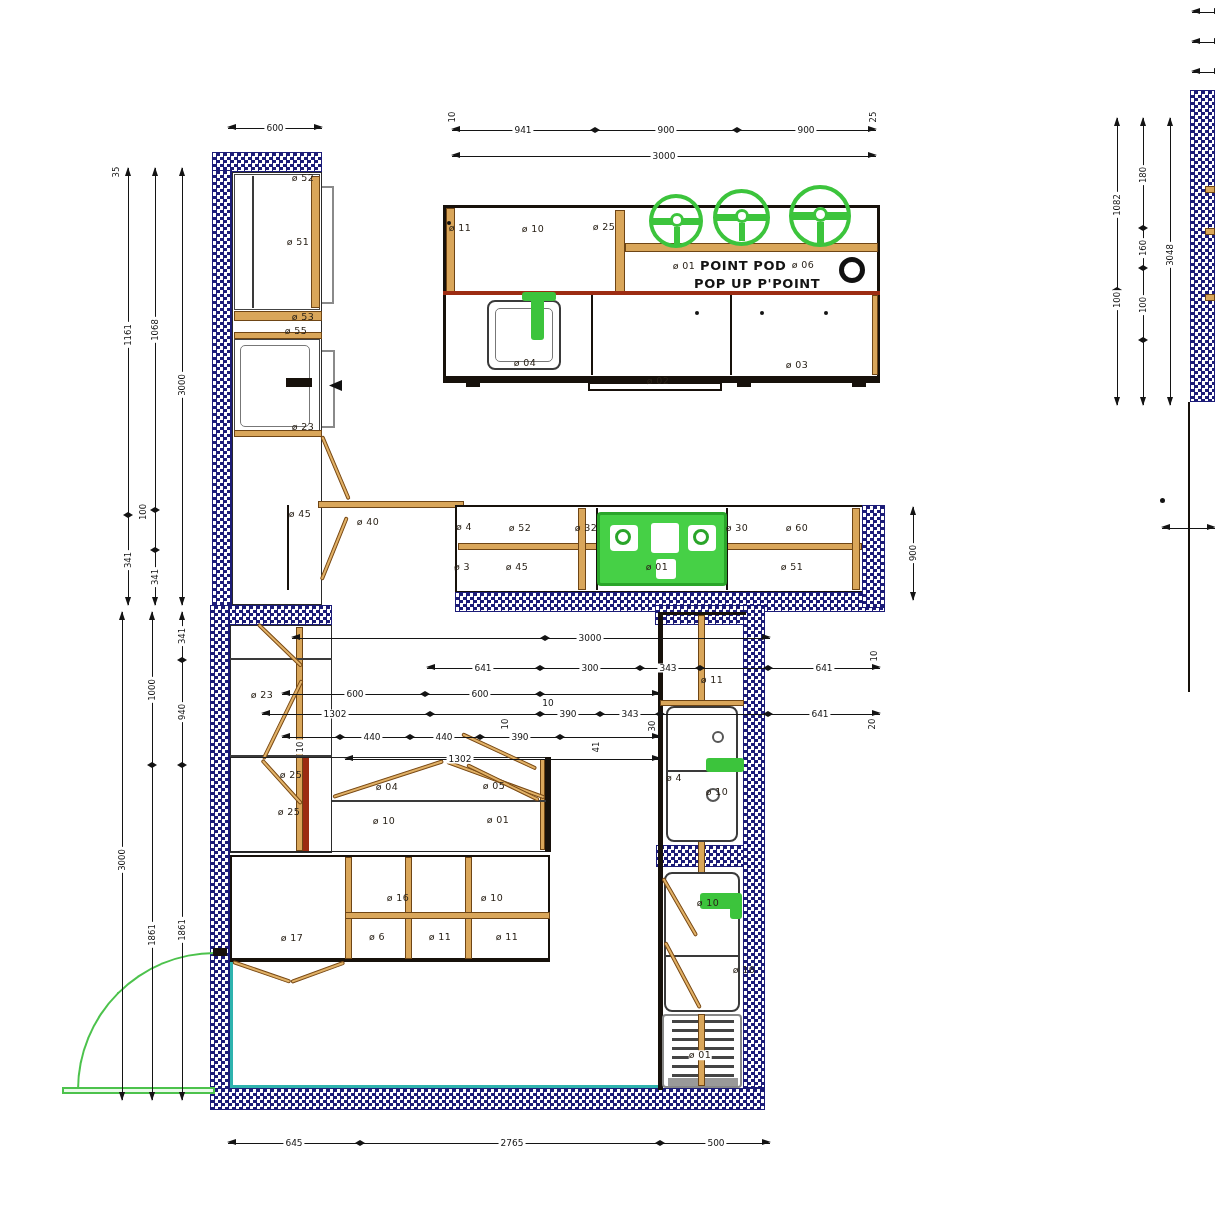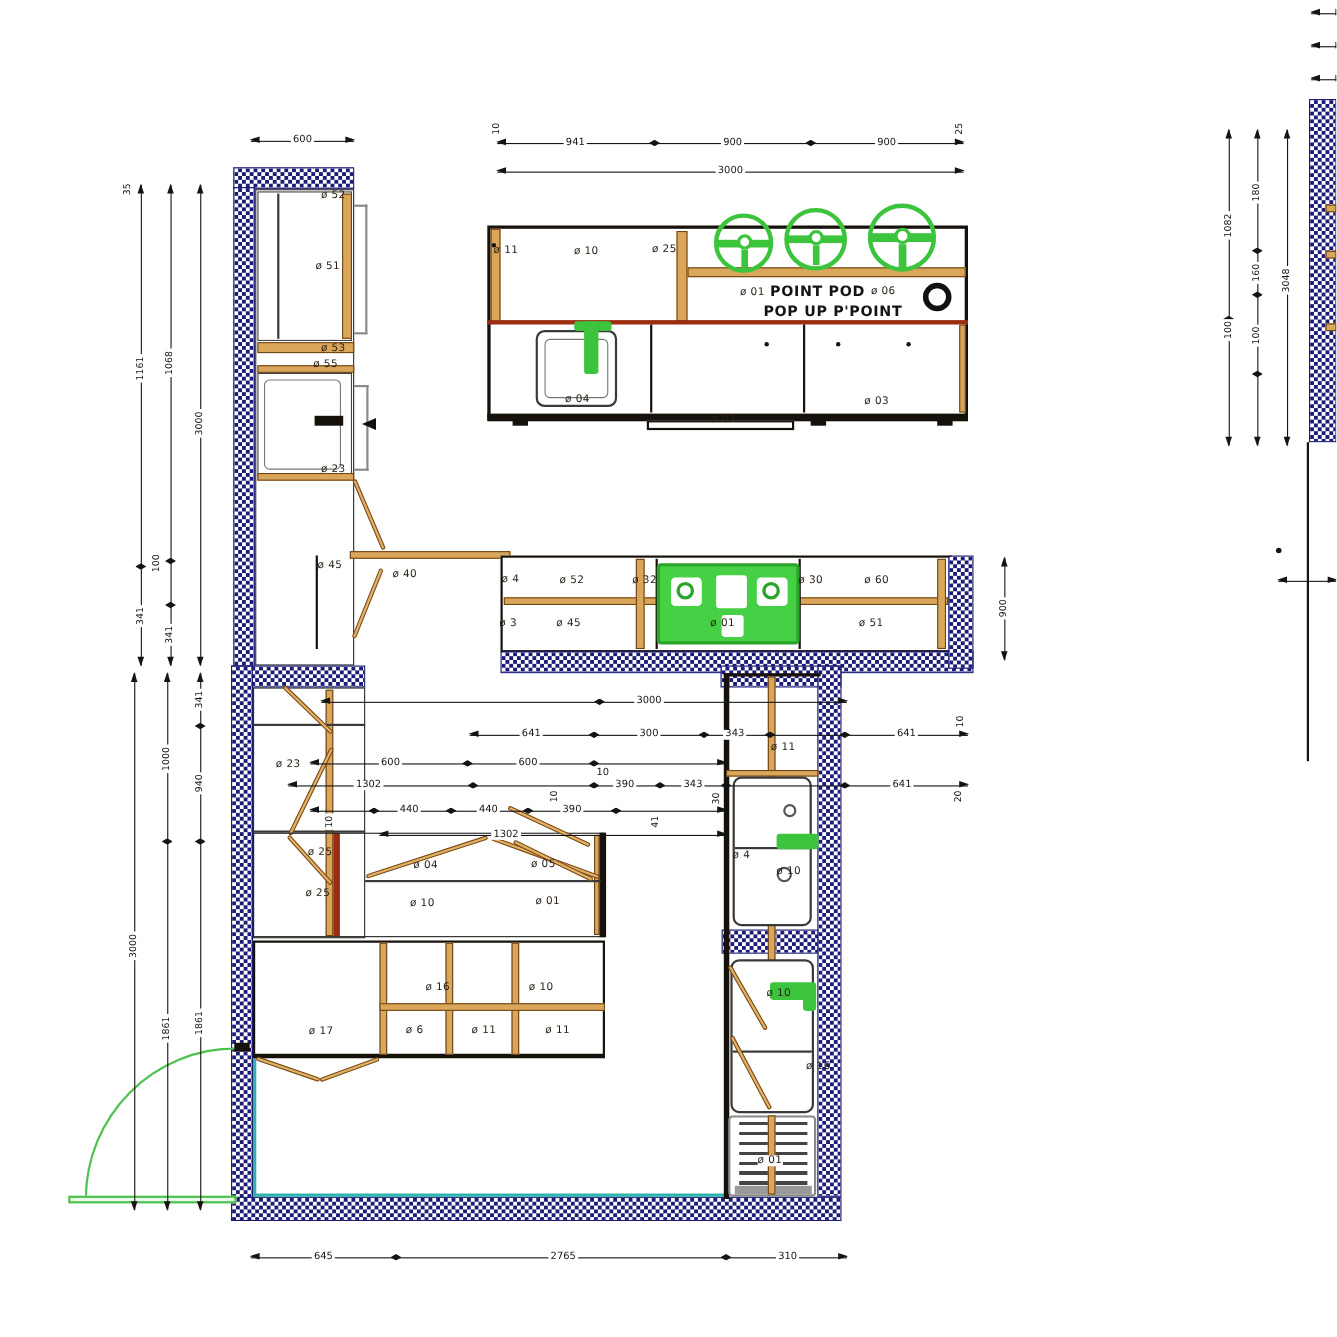--- a/index.html
+++ b/index.html
@@ -305,21 +305,21 @@
   <div class="a lbv" style="left:596px;top:747px">41</div>
 
   <div class="a dh" style="left:345px;top:759px;width:315px"></div>
   <div class="a lb" style="left:460px;top:759px">1302</div>
 
   <div class="a dh" style="left:228px;top:1143px;width:542px"></div>
   <div class="a tk" style="left:360px;top:1143px"></div>
   <div class="a tk" style="left:660px;top:1143px"></div>
   <div class="a lb" style="left:294px;top:1143px">645</div>
   <div class="a lb" style="left:512px;top:1143px">2765</div>
-  <div class="a lb" style="left:716px;top:1143px">310</div>
+  <div class="a lb" style="left:716px;top:1143px">500</div>
 
   <div class="a dv" style="left:128px;top:168px;height:437px"></div>
   <div class="a dv" style="left:155px;top:168px;height:437px"></div>
   <div class="a dv" style="left:182px;top:168px;height:437px"></div>
   <div class="a tk" style="left:128px;top:515px"></div>
   <div class="a tk" style="left:155px;top:510px"></div>
   <div class="a tk" style="left:155px;top:550px"></div>
   <div class="a lbv" style="left:128px;top:335px">1161</div>
   <div class="a lbv" style="left:128px;top:560px">341</div>
   <div class="a lbv" style="left:155px;top:330px">1068</div>

